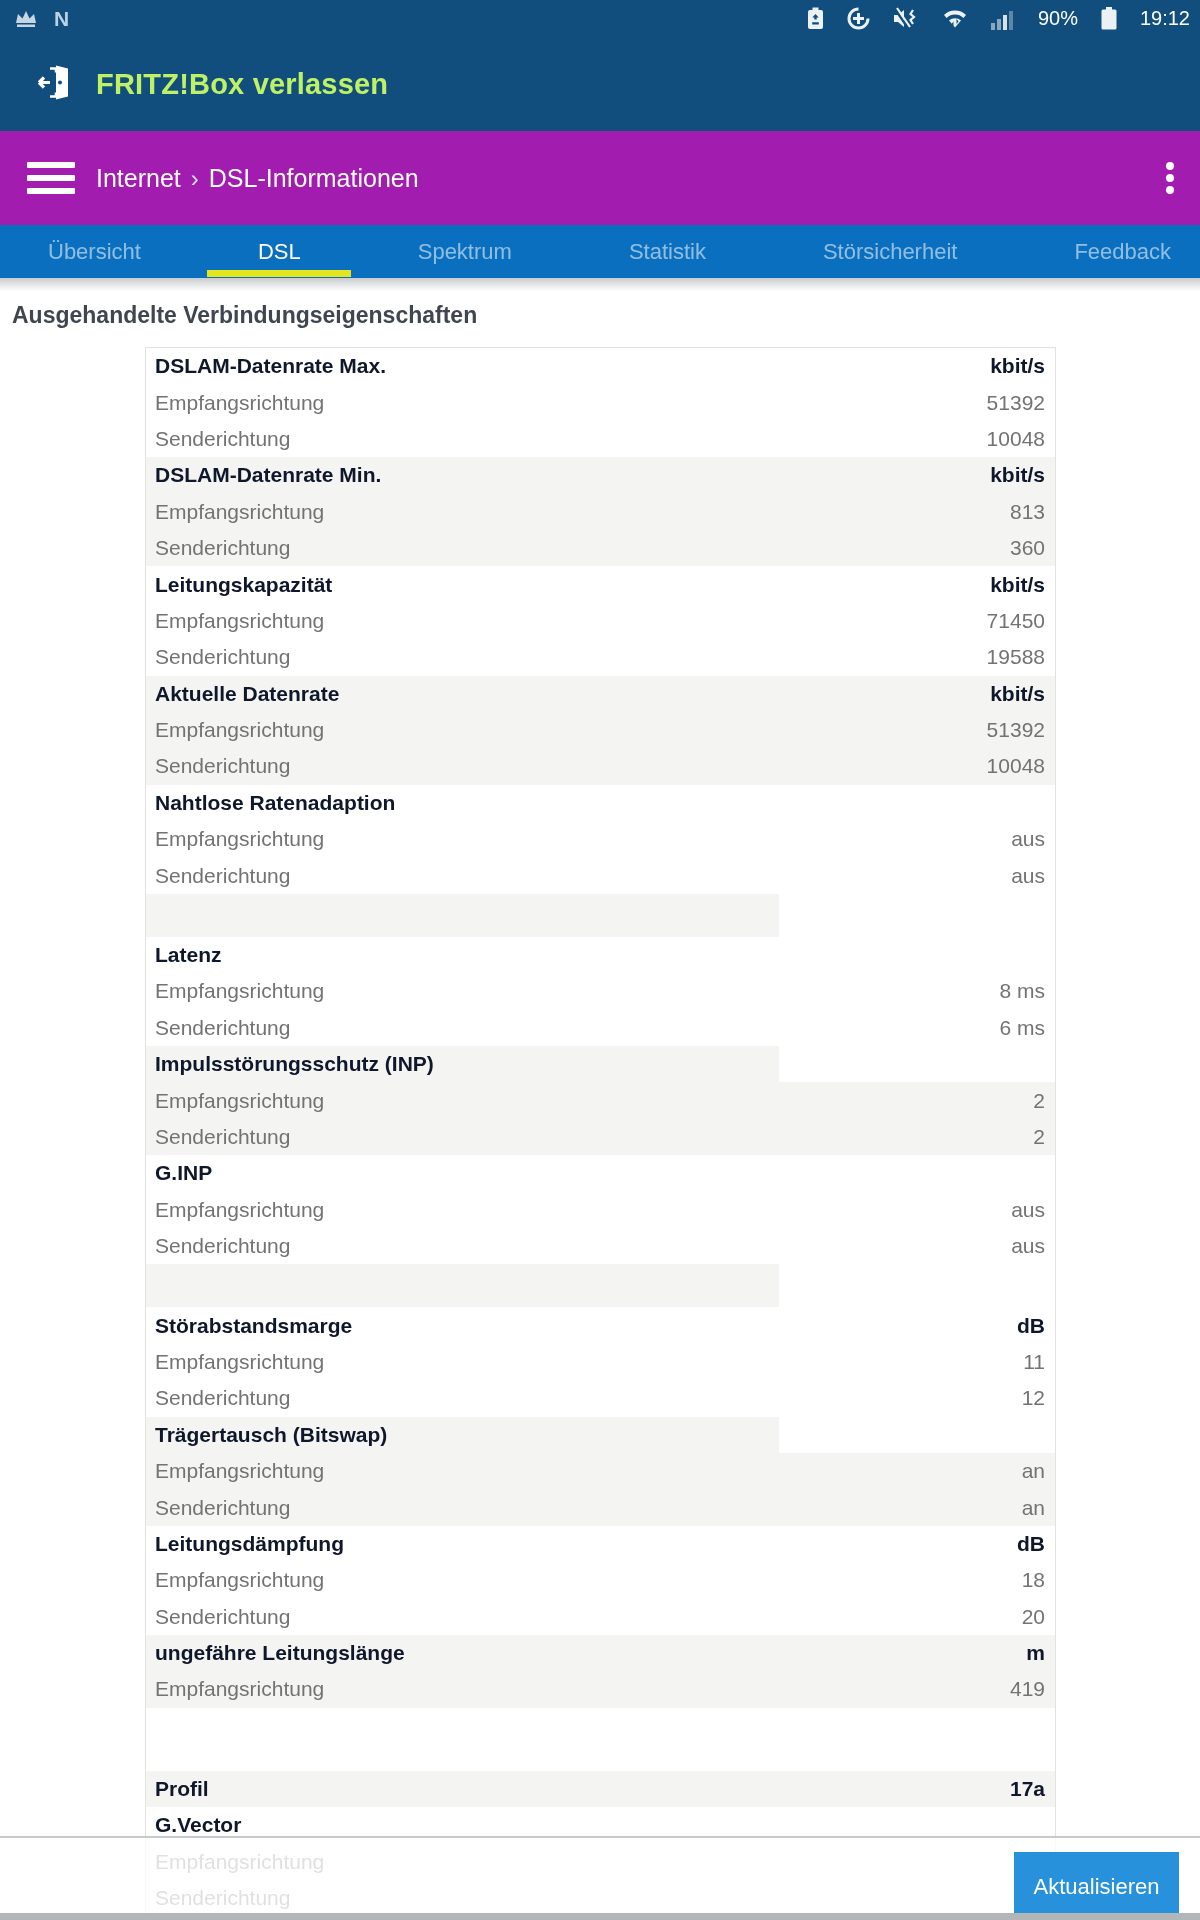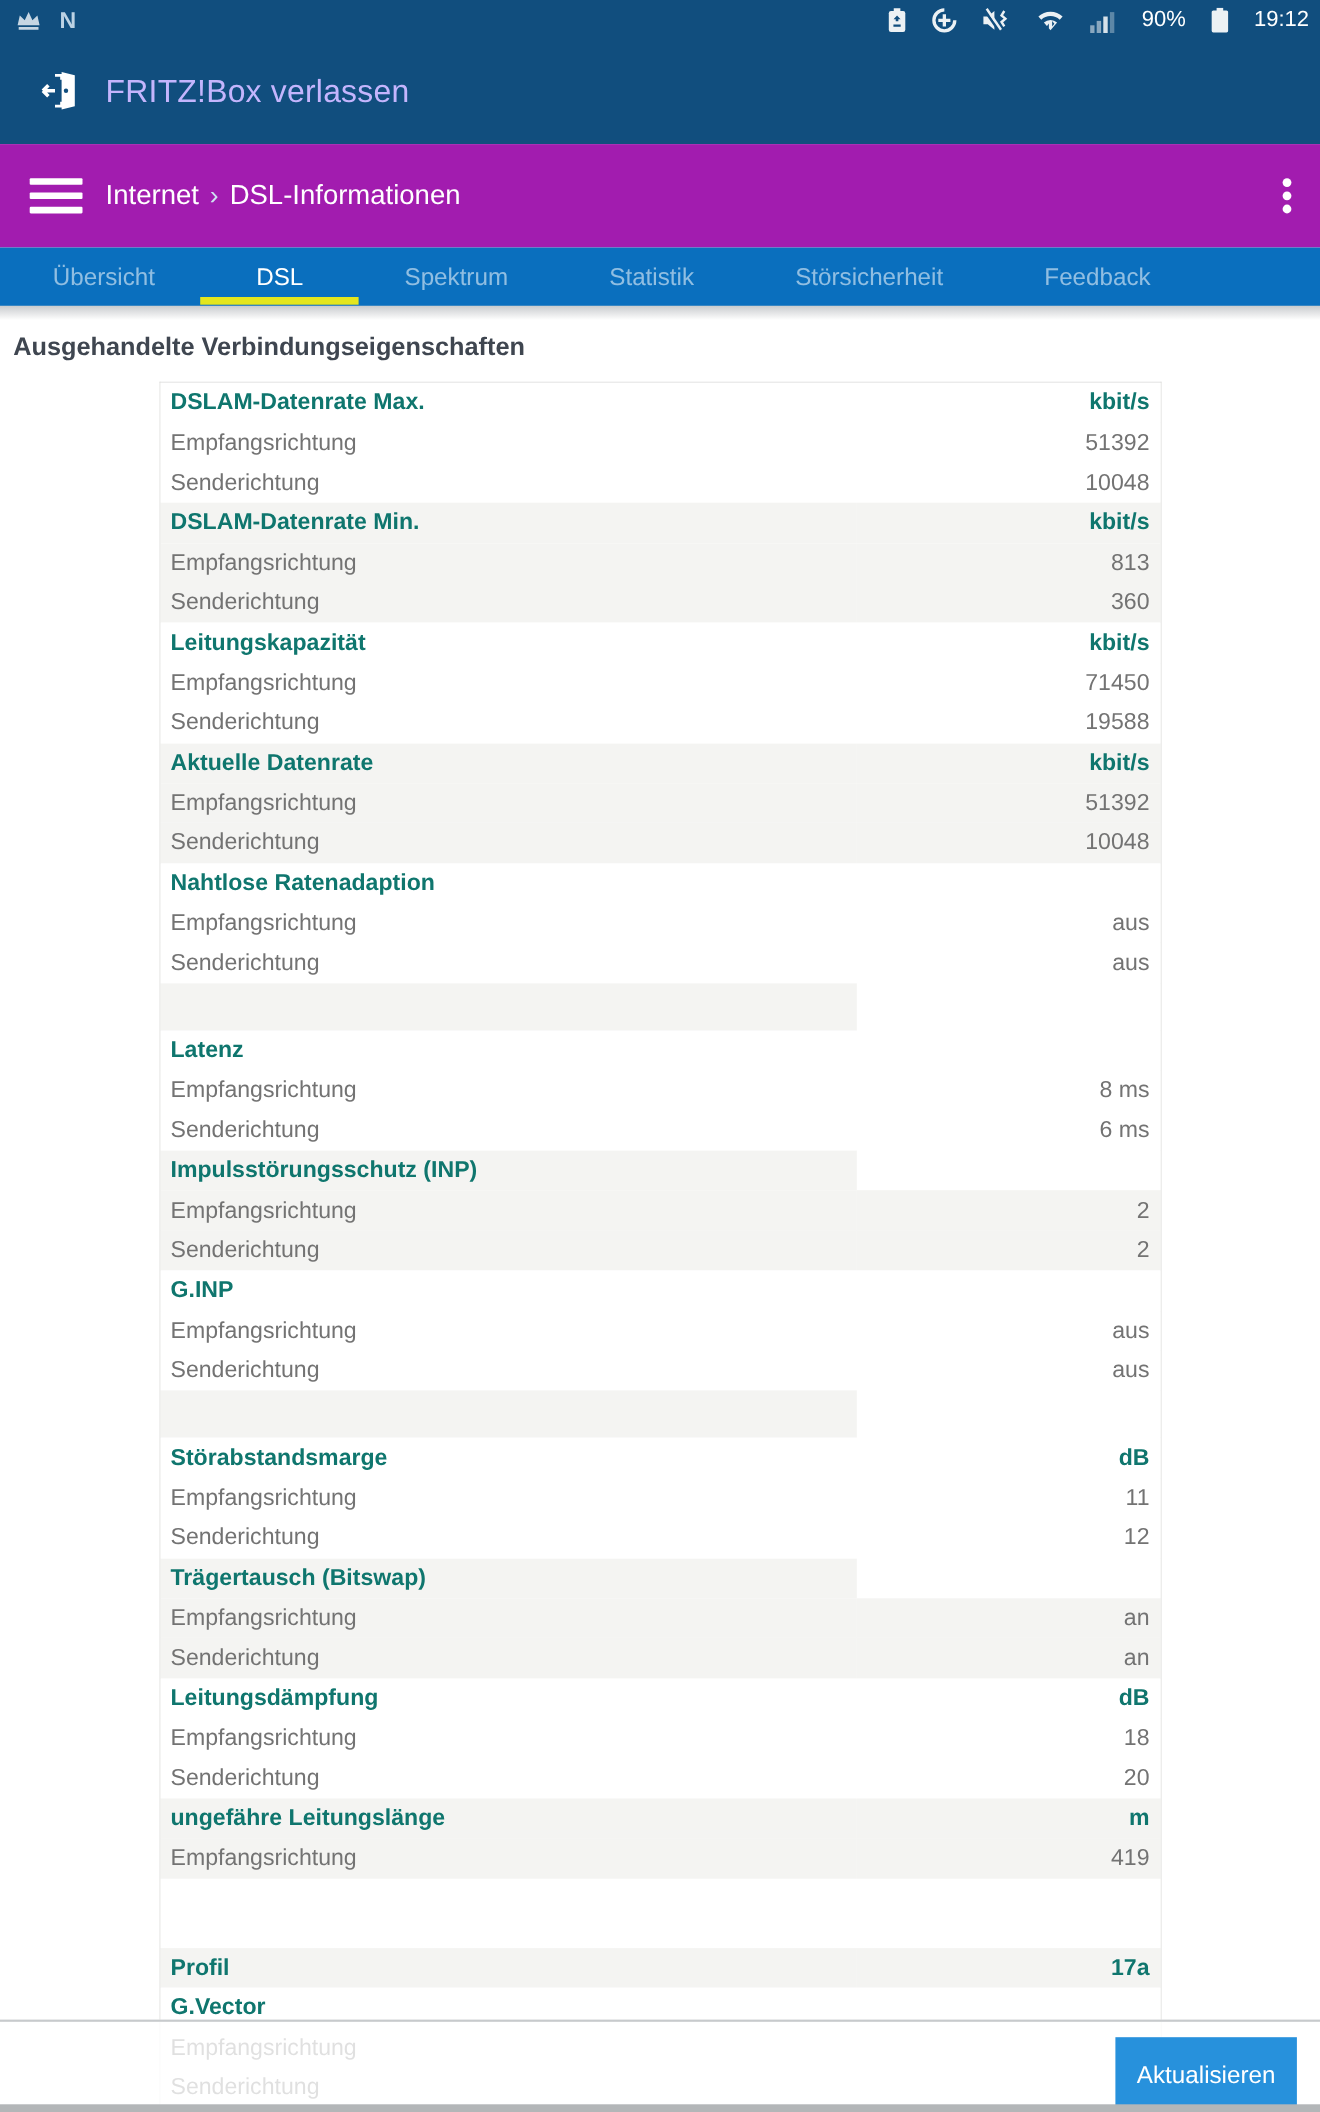--- a/index.html
+++ b/index.html
@@ -11,44 +11,44 @@
   }
   
   .top-dark{position:absolute;top:0;left:0;width:100%;height:131px;background:#114e7e;}
   .status-bar{position:absolute;top:0;left:0;width:100%;height:37px;display:flex;align-items:center;color:#fff;}
   .sb-left{display:flex;align-items:center;gap:16px;padding-left:14px;}
   .sb-right{margin-left:auto;display:flex;align-items:center;gap:23px;padding-right:10px;font-size:20px;}
   .sb-right svg,.sb-left svg{display:block;opacity:.92;}
   .sb-n{font-size:21px;font-weight:700;color:#bcd2e4;}
   .app-bar{position:absolute;top:37px;left:0;width:100%;height:94px;display:flex;align-items:center;}
   .exit-btn{position:absolute;left:36px;top:50%;transform:translateY(-50%);background:none;border:none;padding:0;cursor:pointer;}
-  .app-title{position:absolute;left:96px;top:50%;transform:translateY(-50%);color:#c4b5fd;font-size:29px;font-weight:400;letter-spacing:.2px;text-align:right;}
+  .app-title{position:absolute;left:96px;top:50%;transform:translateY(-50%);color:#bef264;font-size:29px;font-weight:700;letter-spacing:.2px;text-align:right;}
   
   .nav-bar{position:absolute;top:131px;left:0;width:100%;height:94px;background:#a21caf;}
   .hamburger{position:absolute;left:27px;top:50%;transform:translateY(-50%);background:none;border:none;padding:0;cursor:pointer;width:48px;}
   .hamburger span{display:block;height:6px;background:#fff;border-radius:1px;margin:7px 0;}
   .breadcrumb{position:absolute;left:96px;top:50%;transform:translateY(-50%);color:#fff;font-size:25px;display:flex;align-items:center;gap:10px;}
   .crumb-sep{font-size:24px;color:#cfe2f2;font-weight:400;}
   .kebab{position:absolute;right:20px;top:50%;transform:translateY(-50%);background:none;border:none;padding:0 6px;cursor:pointer;}
   .kebab i{display:block;width:8px;height:8px;border-radius:50%;background:#fff;margin:4px auto;}
   
-  .tab-bar{position:absolute;top:225px;left:0;width:100%;height:53px;background:#0a6fbe;display:flex;align-items:stretch;padding-left:26px;gap:48px;box-sizing:border-box;}
+  .tab-bar{position:absolute;top:225px;left:0;width:100%;height:53px;background:#0a6fbe;display:flex;align-items:stretch;padding-left:26px;gap:73px;box-sizing:border-box;}
   .tab{position:relative;display:flex;align-items:center;padding:0 22px;font-size:22px;color:rgba(255,255,255,.55);cursor:pointer;}
   .tab.active{color:#ffffff;}
   .tab.active::after{content:"";position:absolute;left:50%;transform:translateX(-50%);bottom:1px;width:144px;height:7px;background:#e4e61d;}
   .bar-shadow{position:absolute;top:278px;left:0;width:100%;height:13px;background:linear-gradient(rgba(40,50,60,.25),rgba(40,50,60,0));}
   
   .page-heading{position:absolute;top:302px;left:12px;margin:0;font-size:23px;font-weight:700;color:#3f4650;}
   .dsl-table{position:absolute;top:347px;left:145px;width:911px;border:1px solid #e2e2e0;border-bottom:none;box-sizing:border-box;background:#fff;}
   .row{display:flex;height:36.4px;font-size:21px;color:#737373;}
   .row .l{flex:1;display:flex;align-items:center;padding-left:9px;background:#fff;}
   .row .r{width:266px;display:flex;align-items:center;justify-content:flex-end;padding-right:10px;background:#fff;}
   .row.gray .l,.row.gray .r{background:#f4f4f2;}
   .row.gray .r.empty{background:#fff;}
-  .row.hdr{font-weight:700;color:#0f766e;}
+  .row.hdr{font-weight:700;color:#0f172a;}
   .row.spc{height:43px;}
   .row.spc.tall{height:63px;}
   
   .bottom-bar{position:absolute;top:1836px;left:0;width:100%;height:84px;background:rgba(255,255,255,.78);border-top:2px solid #c7cacc;box-sizing:border-box;z-index:5;}
   .refresh-btn{position:absolute;top:14px;right:21px;width:165px;height:69px;background:#2791dc;color:#fff;border:none;font-size:22px;font-family:inherit;cursor:pointer;}
   .bottom-strip{position:absolute;bottom:0;left:0;width:100%;height:7px;background:#b3b6b8;z-index:6;}
 </style>
 </head>
 <body>
 

